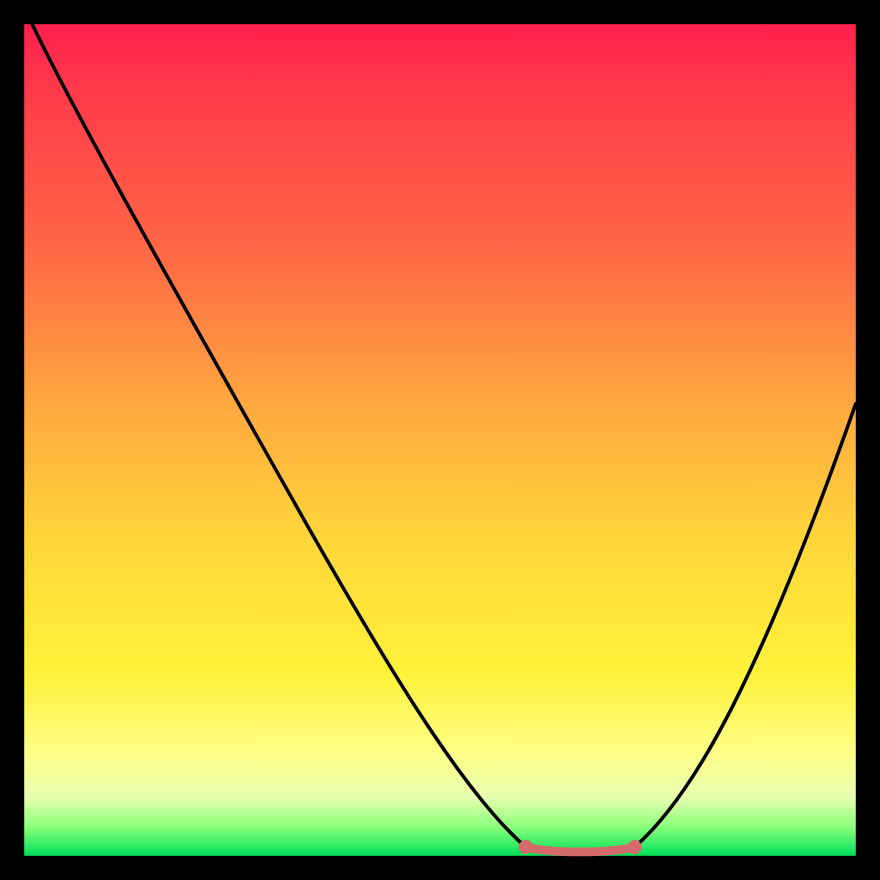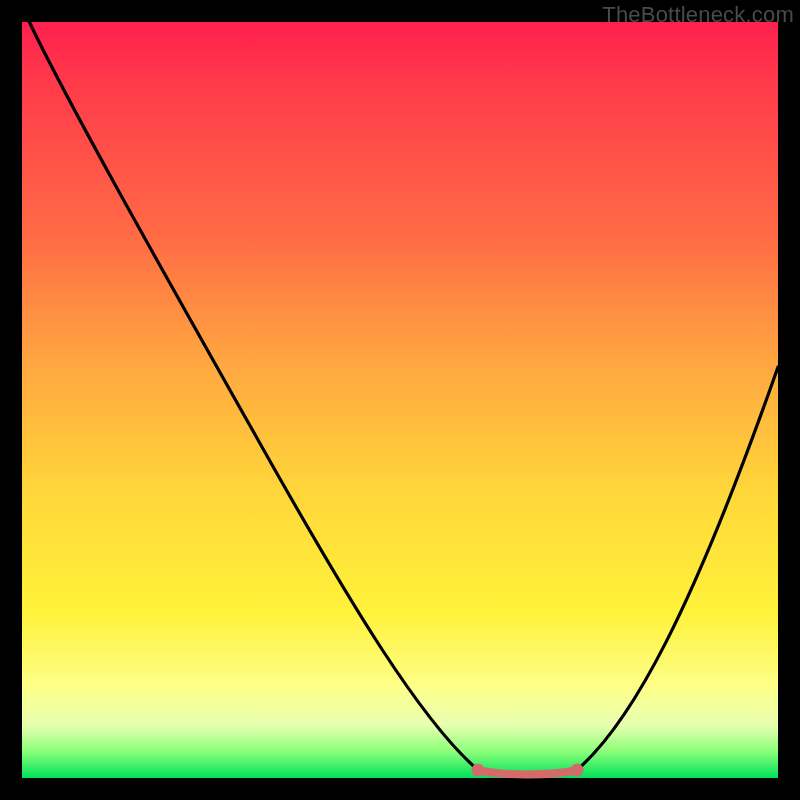--- a/index.html
+++ b/index.html
@@ -77,15 +77,14 @@
 
       <path d="M 456 748
                C 480 754, 530 754, 555 748" fill="none" stroke="#d46a6a" stroke-width="8" stroke-linecap="round"></path>
 
       <circle cx="456" cy="748" r="6.5" fill="#d46a6a"></circle>
       <circle cx="555" cy="748" r="6.5" fill="#d46a6a"></circle>
     </svg>
 
   </div>
 
-  <div class="watermark">TheBottleneck.com</div>
 
 </div>
 
 </body></html>

